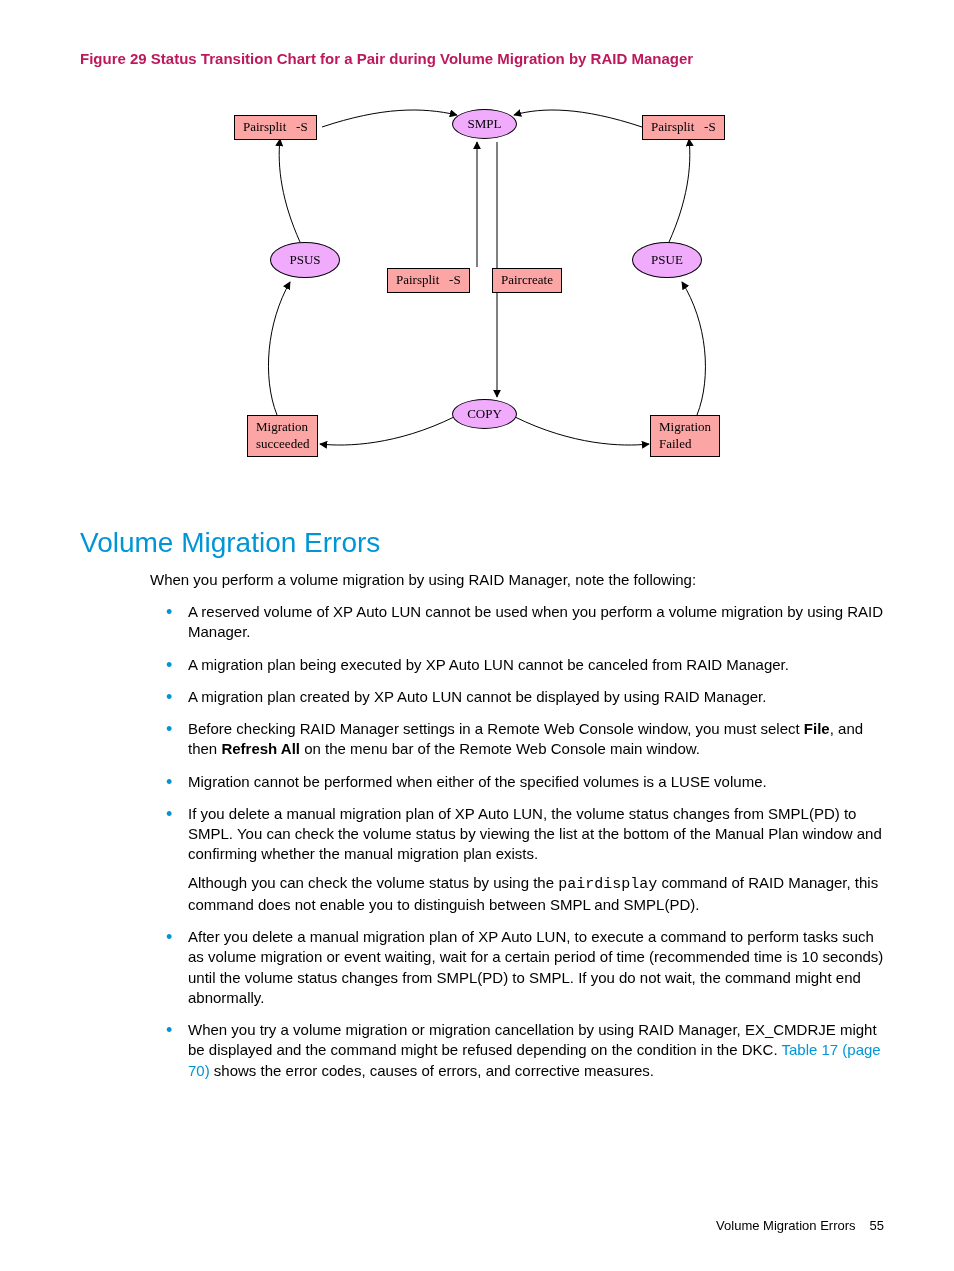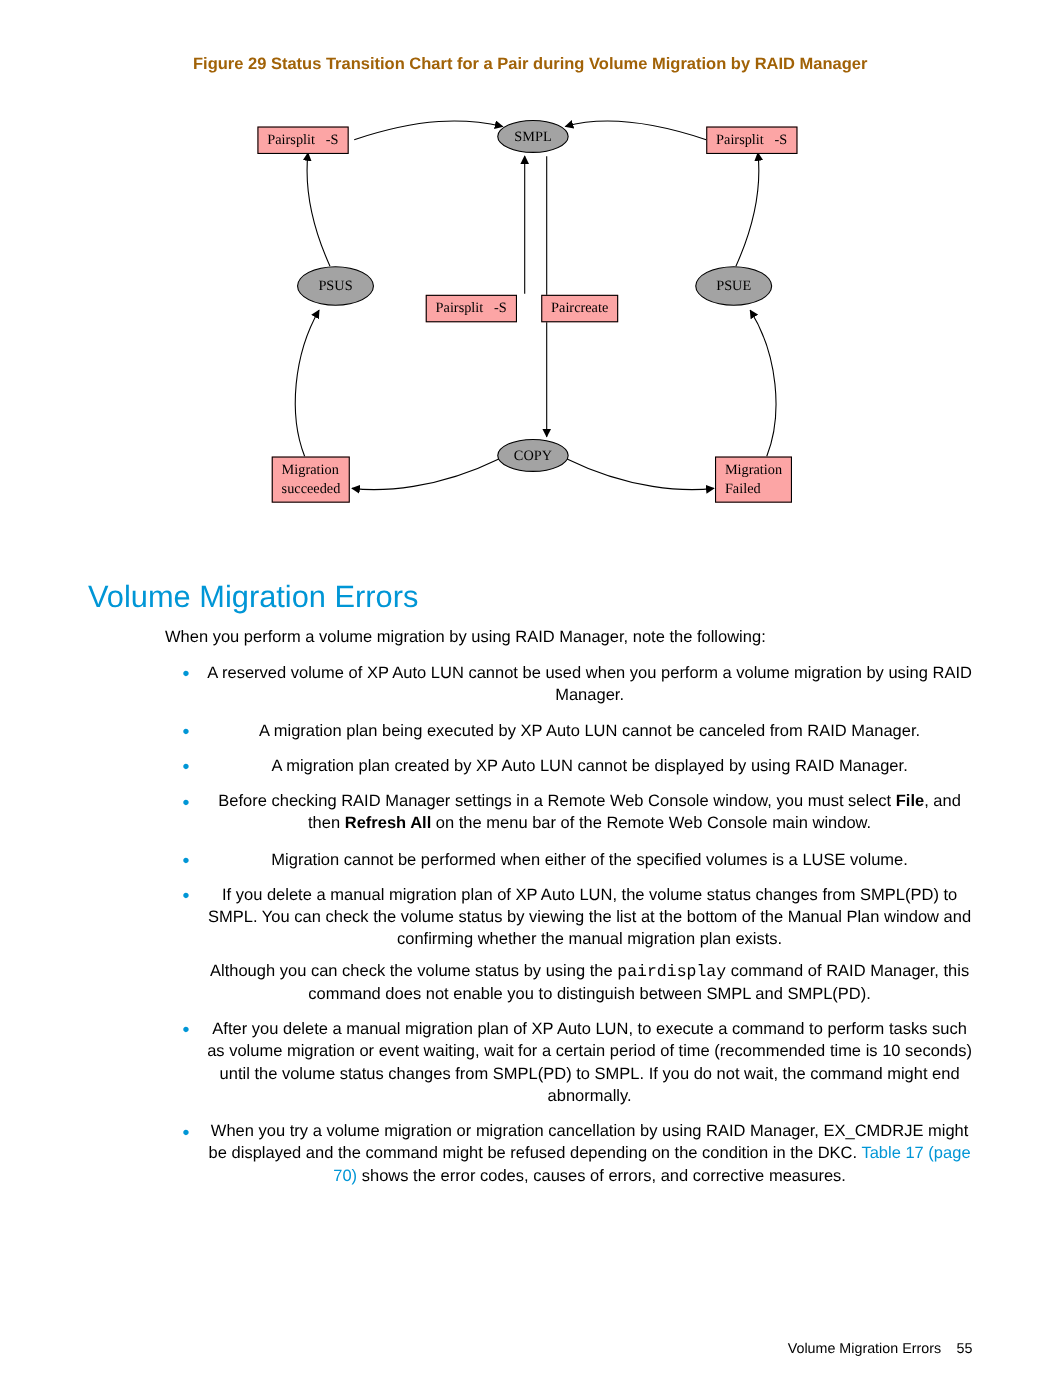--- a/index.html
+++ b/index.html
@@ -14,24 +14,23 @@
     box-sizing: border-box;
   }
   .page {
     padding: 50px 70px 40px 80px;
     box-sizing: border-box;
     display: flex;
     flex-direction: column;
     height: 100%;
   }
   .figure-caption {
-    color: #a16207;
+    color: #be185d;
     font-weight: bold;
     font-size: 15px;
-    text-align: center;
     margin: 0 0 20px 0;
   }
   .diagram-wrapper {
     display: flex;
     justify-content: center;
     margin-bottom: 40px;
   }
   .diagram {
     position: relative;
     width: 620px;
@@ -45,21 +44,21 @@
     font-size: 13px;
     padding: 3px 8px;
     line-height: 1.3;
     white-space: pre;
     box-sizing: border-box;
   }
   .ellipse {
     position: absolute;
     border: 1px solid #000;
     border-radius: 50%;
-    background: #a3a3a3;
+    background: #f0abfc;
     font-size: 13px;
     display: flex;
     align-items: center;
     justify-content: center;
     box-sizing: border-box;
   }
   svg.arrows {
     position: absolute;
     left: 0;
     top: 0;
@@ -80,21 +79,20 @@
   ul.errlist {
     list-style: none;
     margin: 0 0 0 80px;
     padding: 0;
   }
   ul.errlist > li {
     position: relative;
     font-size: 15px;
     line-height: 1.35;
     margin: 0 0 12px 28px;
-    text-align: center;
   }
   ul.errlist > li::before {
     content: "•";
     color: #0096d6;
     position: absolute;
     left: -22px;
     font-size: 18px;
     line-height: 1;
     top: 1px;
   }

